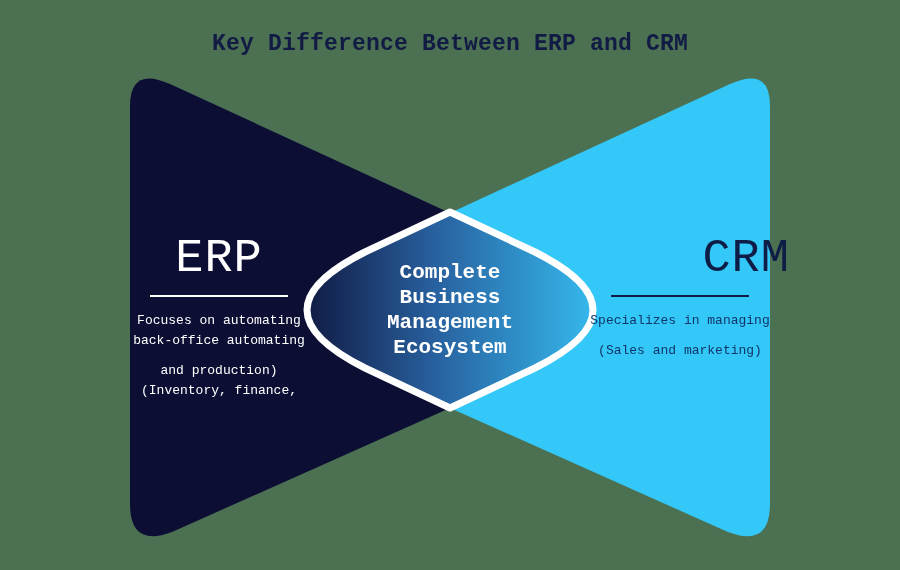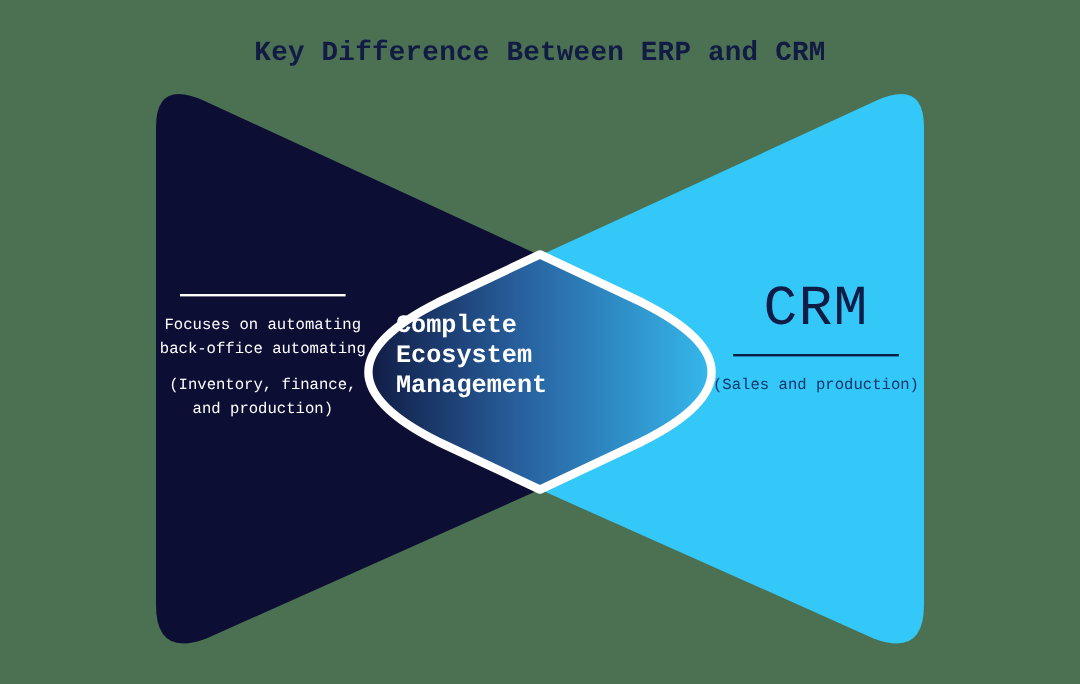--- a/index.html
+++ b/index.html
@@ -28,31 +28,31 @@
     letter-spacing: 0.2px;
   }
   .col { position:absolute; top:234px; width:220px; text-align:center; }
   .erp-col { left:109px; color: var(--white, #ffffff); }
   .crm-col { left:570px; color: var(--crm_body_text, #113569); }
   .heading {
     font-size:47px; font-weight:400; line-height:50px;
     letter-spacing:1px;
   }
   .erp-col .heading { color: var(--white, #ffffff); }
-  .crm-col .heading { color: var(--crm_heading_text, #0e1d46); }
+  .crm-col .heading { color: var(--crm_heading_text, #0e1d46); text-align: right; }
   .divider {
     width:138px; height:2px; margin:11px auto 14px auto;
   }
   .erp-col .divider { background: var(--white, #ffffff); }
   .crm-col .divider { background: var(--crm_heading_text, #0e1d46); }
   .desc, .note { font-size:13px; line-height:20px; font-weight:400; }
   .note { margin-top:10px; }
   .center-text {
     position:absolute; left:330px; top:260px; width:240px;
-    text-align:left;
+    text-align:center;
     font-size:21px; font-weight:700; line-height:25px;
     color: var(--white, #ffffff);
   }
 </style>
 </head>
 <body>
 
 <div class="stage">
 
   <svg class="shapes-svg" width="900" height="570" viewBox="0 0 900 570">
@@ -65,40 +65,43 @@
     </defs>
     <path class="erp-shape" d="M450 213 L170 84 Q130 66 130 106 L130 504 Q130 548 172 532 L450 408 Z"></path>
     <path class="crm-shape" d="M450 213 L730 84 Q770 66 770 106 L770 504 Q770 548 728 532 L450 408 Z"></path>
     <path class="diamond" d="M450 212 L535 252 Q593 281 593 310 Q593 339 535 368 L450 408
              L365 368 Q307 339 307 310 Q307 281 365 252 Z"></path>
   </svg>
 
   <div class="title">Key Difference Between ERP and CRM</div>
 
   <div class="col erp-col">
+    <div class="heading">ERP</div>
     <div class="divider"></div>
     <div class="desc">
       <div>Focuses on automating</div>
       <div>back-office automating</div>
     </div>
     <div class="note">
+      <div>and production)</div>
       <div>(Inventory, finance,</div>
-      <div>and production)</div>
     </div>
   </div>
 
   <div class="col crm-col">
     <div class="heading">CRM</div>
     <div class="divider"></div>
     <div class="desc">
+      <div>Specializes in managing</div>
     </div>
     <div class="note">
-      <div>(Sales and production)</div>
+      <div>(Sales and marketing)</div>
     </div>
   </div>
 
   <div class="center-text">
     <div>Complete</div>
+    <div>Business</div>
+    <div>Management</div>
     <div>Ecosystem</div>
-    <div>Management</div>
   </div>
 
 </div>
 
 </body></html>

